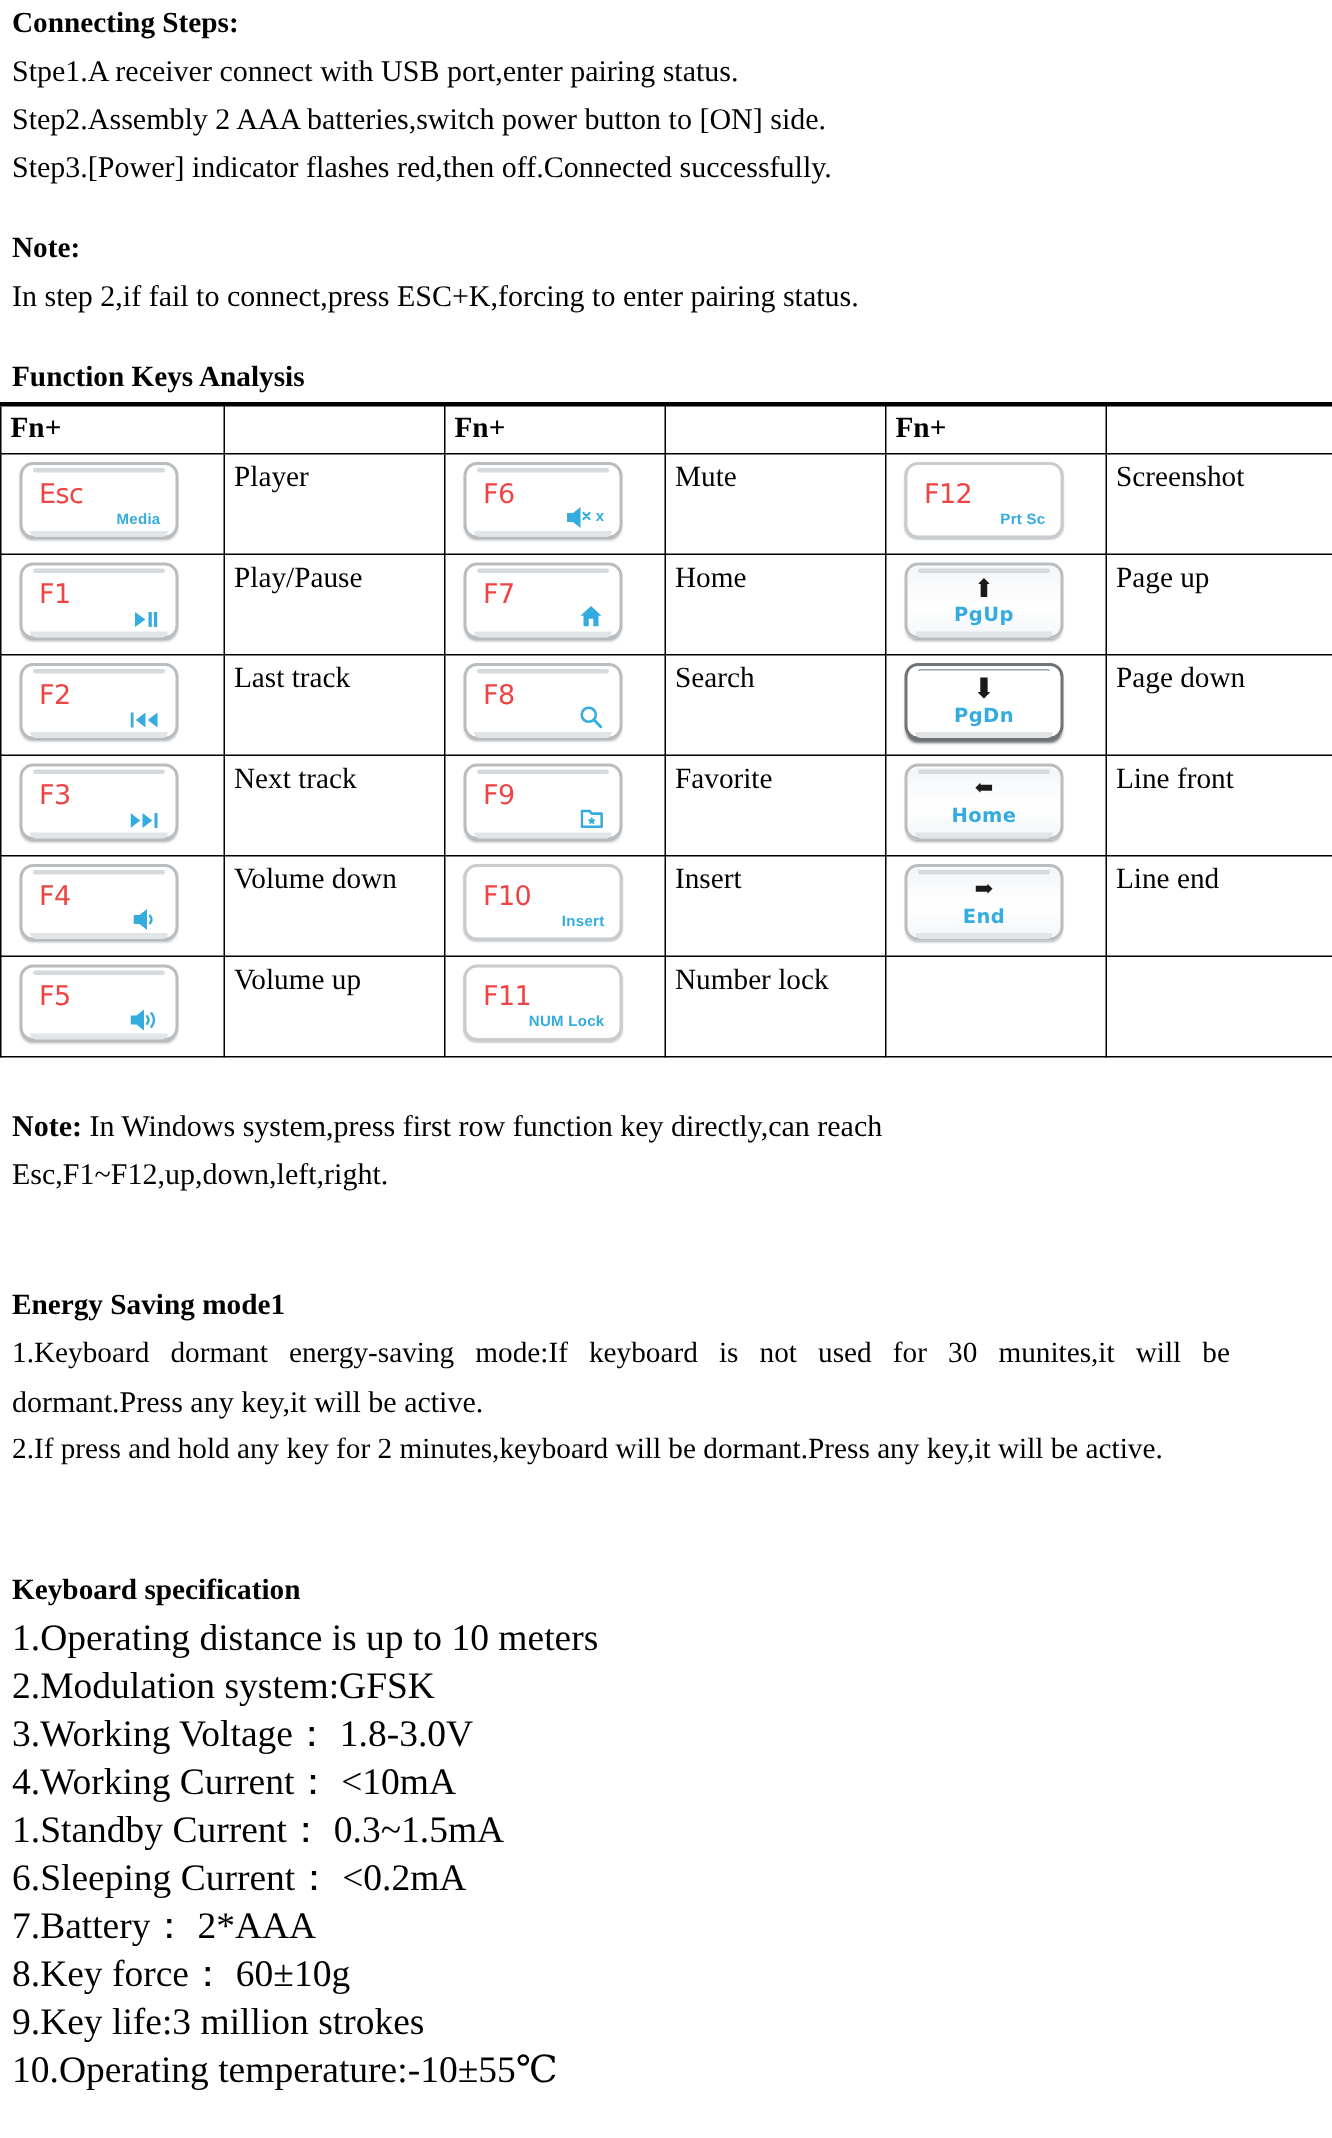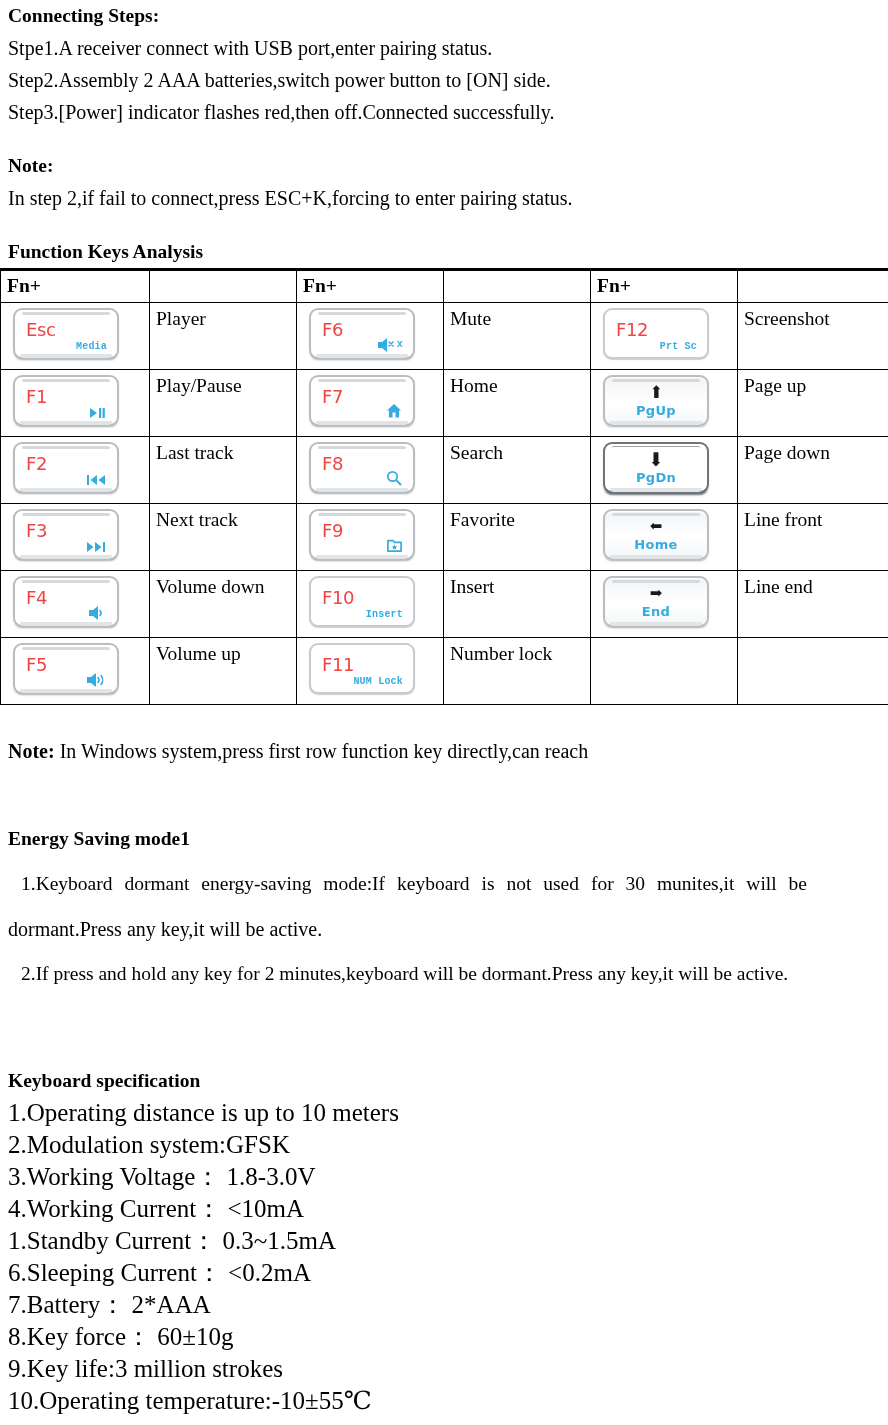--- a/index.html
+++ b/index.html
@@ -33,21 +33,21 @@
   .p-line {
     font-size: 20px;
     line-height: 32px;
     margin: 0;
     padding: 0 0 0 8px;
     white-space: pre-wrap;
   }
   .p-justify {
     font-size: 19.5px;
     line-height: 32px;
-    margin: 13px;
+    margin: 0;
     padding: 0 10px 0 8px;
     text-align: justify;
     text-justify: inter-word;
   }
   .p-justify.lastjust {
     text-align-last: justify;
   }
   .spacer-22 { height: 22px; }
   .spacer-30 { height: 30px; }
   .spacer-56 { height: 56px; }
@@ -132,21 +132,21 @@
     font-size: 18px;
     font-weight: normal;
     color: #ef4444;
     letter-spacing: -0.4px;
     z-index: 2;
   }
   .keycap .sub {
     position: absolute;
     right: 10px;
     bottom: 5px;
-    font-family: Liberation Mono, monospace;
+    font-family: Liberation Sans, sans-serif;
     font-size: 10px;
     font-weight: bold;
     color: #34ace0;
     letter-spacing: 0.2px;
     z-index: 2;
     display: flex;
     align-items: center;
     gap: 1px;
     line-height: 1;
   }
@@ -474,20 +474,21 @@
           <td class="keycell"></td>
           <td></td>
         </tr>
       </tbody>
   </table>
 
   <div class="spacer-30"></div>
 
   <div>
     <div class="p-line"><b>Note:</b><span> In Windows system,press first row function key directly,can reach</span></div>
+    <div class="p-line">Esc,F1~F12,up,down,left,right.</div>
   </div>
 
   <div class="spacer-56"></div>
 
   <div>
     <div class="h-bold">Energy Saving mode1</div>
     <div class="p-justify lastjust">1.Keyboard dormant energy-saving mode:If keyboard is not used for 30 munites,it will be</div>
     <div class="p-line">dormant.Press any key,it will be active.</div>
     <div class="p-justify">2.If press and hold any key for 2 minutes,keyboard will be dormant.Press any key,it will be active.</div>
   </div>

